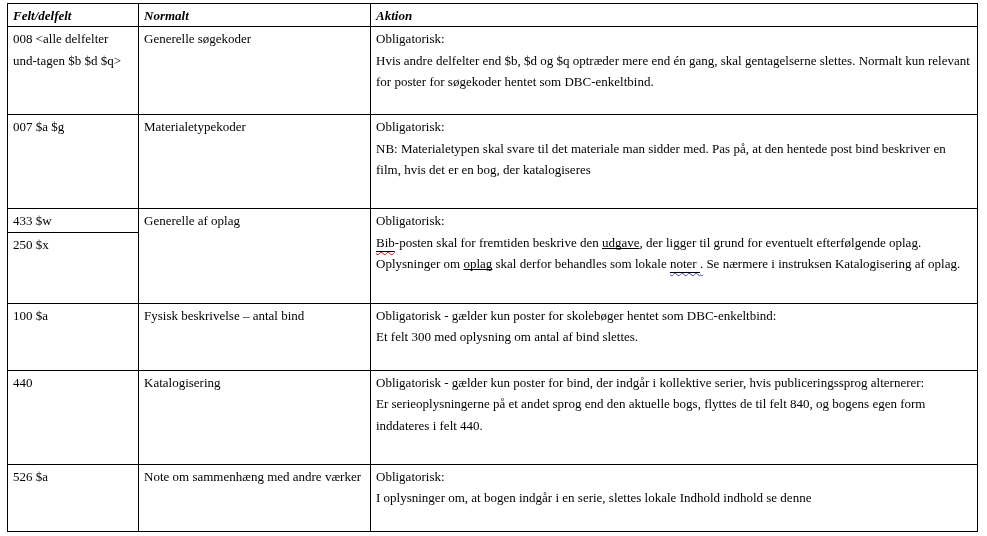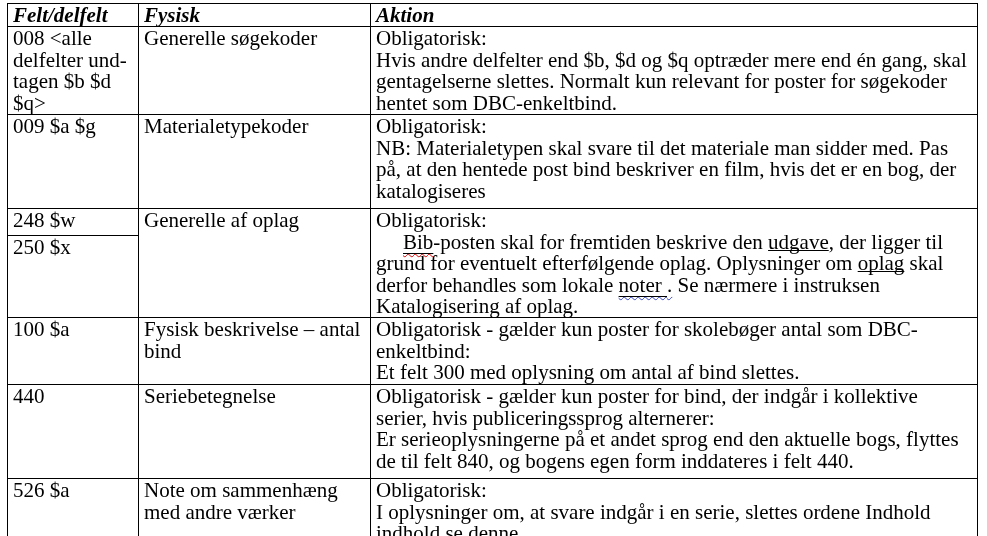--- a/index.html
+++ b/index.html
@@ -17,42 +17,41 @@
   table.doc{
     border-collapse:collapse;
     table-layout:fixed;
     margin:3px 0 0 7px;
     width:970px;
   }
   td{
     border:1px solid var(--border);
     vertical-align:top;
     padding:1px 5px 0 5px;
-    font-size:21px;
+    font-size:13px;
     line-height:21.4px;
     overflow:hidden;
   }
   tr.hdr td{
     font-weight:bold;
     font-style:italic;
   }
   .i{}
   .u{
     text-decoration-line:underline;
     text-decoration-thickness:1px;
     text-decoration-skip-ink:none;
   }
   .wavy-red{
     text-decoration-line:underline;
     text-decoration-style:wavy;
     text-decoration-color:var(--sq-red);
     text-decoration-thickness:1px;
     text-underline-offset:4px;
     text-decoration-skip-ink:none;
-    margin-left:27px;
   }
   .wavy-blue{
     text-decoration-line:underline;
     text-decoration-style:wavy;
     text-decoration-color:var(--sq-blue);
     text-decoration-thickness:1px;
     text-underline-offset:4px;
     text-decoration-skip-ink:none;
   }
 </style>
@@ -62,74 +61,74 @@
 <table class="doc">
   <colgroup>
     <col style="width:131px">
     <col style="width:232px">
     <col style="width:607px">
   </colgroup>
 
   <tbody>
       <tr class="hdr" style="height:23px">
     <td>Felt/delfelt</td>
-    <td>Fysisk</td>
+    <td>Normalt</td>
     <td>Aktion</td>
   </tr>
 
   <tr style="height:88px">
     <td>008 &lt;alle delfelter und-tagen $b $d $q&gt;</td>
     <td>Generelle søgekoder</td>
     <td>
       <span class="i">Obligatorisk:</span><br>
       <span>Hvis andre delfelter end $b, $d og $q optræder mere end én gang, skal gentagelserne slettes. Normalt kun relevant for poster for søgekoder hentet som DBC-enkeltbind.</span>
     </td>
   </tr>
 
   <tr style="height:94px">
-    <td>009 $a $g</td>
+    <td>007 $a $g</td>
     <td>Materialetypekoder</td>
     <td>
       <span class="i">Obligatorisk:</span><br>
       <span>NB: Materialetypen skal svare til det materiale man sidder med. Pas på, at den hentede post bind beskriver en film, hvis det er en bog, der katalogiseres</span>
     </td>
   </tr>
 
   <tr style="height:21px">
-    <td>248 $w</td>
+    <td>433 $w</td>
     <td rowspan="2">Generelle af oplag</td>
     <td rowspan="2">
       <span class="i">Obligatorisk:</span><br>
       <span class="wavy-red"><span class="u">Bib</span></span><span>-posten skal for fremtiden beskrive den </span><span class="u">udgave</span><span>, der ligger til grund for eventuelt efterfølgende oplag. Oplysninger om </span><span class="u">oplag</span><span> skal derfor behandles som lokale </span><span class="wavy-blue"><span class="u">noter </span><span>.</span></span><span> Se nærmere i instruksen </span><span class="i">Katalogisering af oplag</span><span>.</span>
     </td>
   </tr>
   <tr style="height:71px">
     <td>250 $x</td>
   </tr>
 
   <tr style="height:67px">
     <td>100 $a</td>
     <td>Fysisk beskrivelse – antal bind</td>
     <td>
-      <span class="i">Obligatorisk - gælder kun poster for skolebøger antal som DBC-enkeltbind:</span><br>
+      <span class="i">Obligatorisk - gælder kun poster for skolebøger hentet som DBC-enkeltbind:</span><br>
       <span>Et felt 300 med oplysning om antal af bind slettes.</span>
     </td>
   </tr>
 
   <tr style="height:94px">
     <td>440</td>
-    <td>Seriebetegnelse</td>
+    <td>Katalogisering</td>
     <td>
       <span class="i">Obligatorisk - gælder kun poster for bind, der indgår i kollektive serier, hvis publiceringssprog alternerer:</span><br>
       <span>Er serieoplysningerne på et andet sprog end den aktuelle bogs, flyttes de til felt 840, og bogens egen form inddateres i felt 440.</span>
     </td>
   </tr>
 
   <tr style="height:67px">
     <td>526 $a</td>
     <td>Note om sammenhæng med andre værker</td>
     <td>
       <span class="i">Obligatorisk:</span><br>
-      <span>I oplysninger om, at svare indgår i en serie, slettes ordene </span><span class="i">Indhold indhold se denne</span>
+      <span>I oplysninger om, at bogen indgår i en serie, slettes lokale </span><span class="i">Indhold indhold se denne</span>
     </td>
   </tr>
 </tbody>
   </table>
 
 </body></html>

